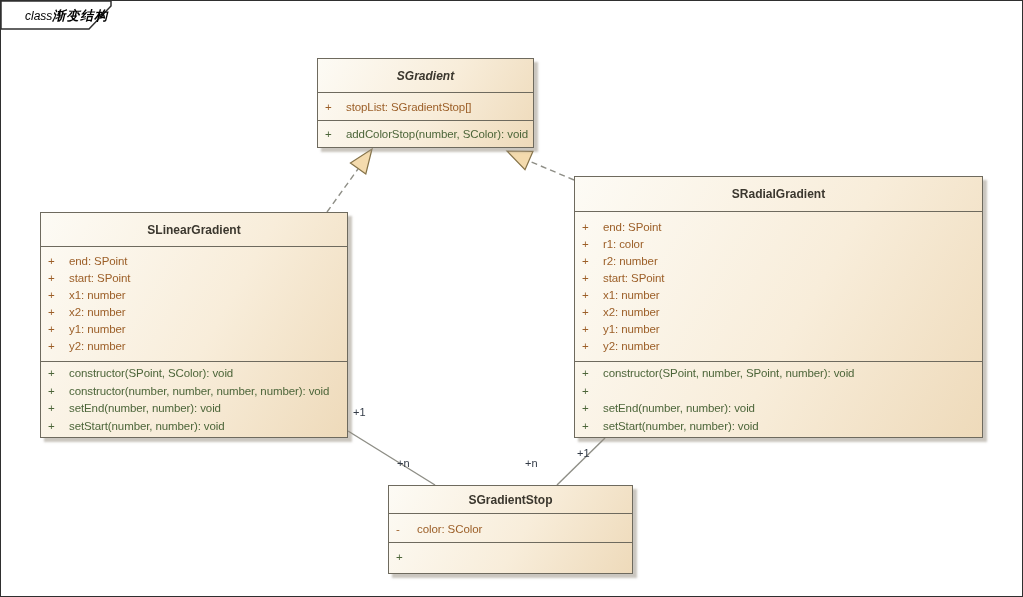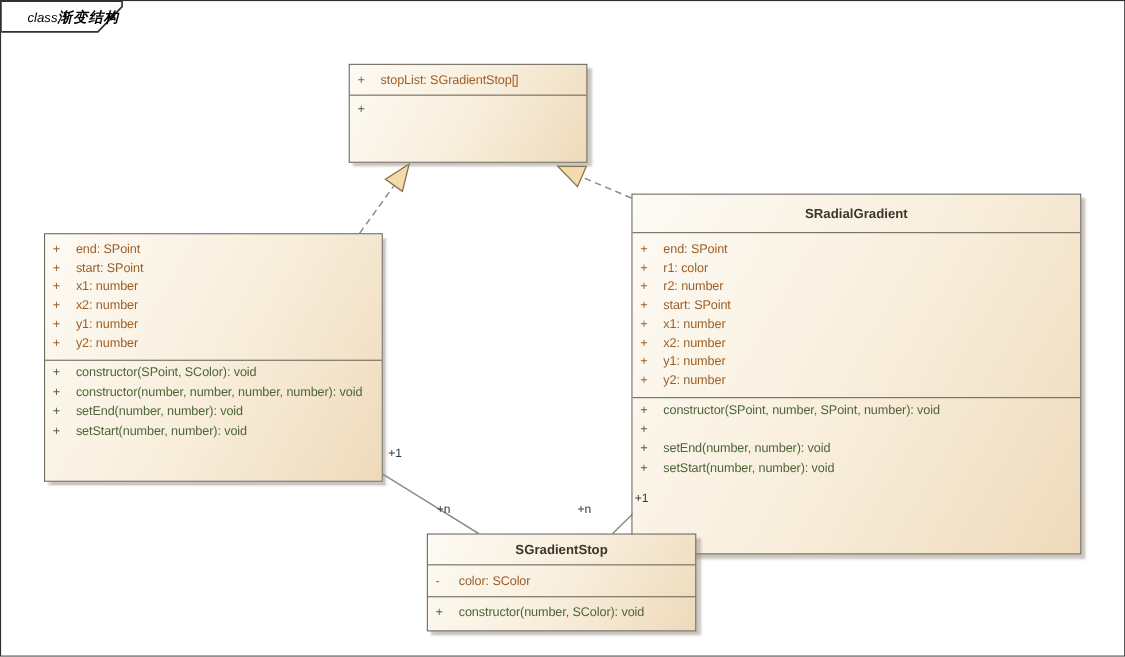--- a/index.html
+++ b/index.html
@@ -62,34 +62,37 @@
     <line x1="604" y1="437" x2="556" y2="484" stroke="#8e8e86" stroke-width="1.4"></line>
 
     <polygon points="0,0 110,0 110,5 88,28 0,28" fill="#ffffff" stroke="#2f2f2f" stroke-width="1.5"></polygon>
   </svg>
 
   <div class="frame-tab">
     <div class="frame-tab-text"><span>class</span><span class="cn">渐变结构</span></div>
   </div>
 
   <div class="uml-class" style="left:316px;top:57px;width:217px;height:90px;">
+    <div class="uml-title abstract" style="height:34px;">SGradient</div>
     <div class="compartment attrs" style="height:28px;padding-top:7px;line-height:15px;">
         <div class="member">
           <span class="sign">+</span>
           <span class="mtext">stopList: SGradientStop[]</span>
         </div>
       </div>
     <div class="compartment ops" style="height:25px;padding-top:6px;line-height:15px;">
         <div class="member">
           <span class="sign">+</span>
+          <span class="mtext">addColorStop(number, SColor): void</span>
         </div>
       </div>
   </div>
 
   <div class="uml-class" style="left:39px;top:211px;width:308px;height:226px;">
+    <div class="uml-title" style="height:34px;">SLinearGradient</div>
     <div class="compartment attrs" style="height:115px;padding-top:6px;line-height:17px;">
         <div class="member">
           <span class="sign">+</span>
           <span class="mtext">end: SPoint</span>
         </div>
         <div class="member">
           <span class="sign">+</span>
           <span class="mtext">start: SPoint</span>
         </div>
         <div class="member">
@@ -122,21 +125,21 @@
           <span class="sign">+</span>
           <span class="mtext">setEnd(number, number): void</span>
         </div>
         <div class="member">
           <span class="sign">+</span>
           <span class="mtext">setStart(number, number): void</span>
         </div>
       </div>
   </div>
 
-  <div class="uml-class" style="left:573px;top:175px;width:409px;height:328px;">
+  <div class="uml-class" style="left:573px;top:175px;width:409px;height:262px;">
     <div class="uml-title" style="height:35px;">SRadialGradient</div>
     <div class="compartment attrs" style="height:150px;padding-top:7px;line-height:17px;">
         <div class="member">
           <span class="sign">+</span>
           <span class="mtext">end: SPoint</span>
         </div>
         <div class="member">
           <span class="sign">+</span>
           <span class="mtext">r1: color</span>
         </div>
@@ -188,21 +191,20 @@
     <div class="uml-title" style="height:28px;">SGradientStop</div>
     <div class="compartment attrs" style="height:29px;padding-top:8px;line-height:15px;">
         <div class="member">
           <span class="sign">-</span>
           <span class="mtext">color: SColor</span>
         </div>
       </div>
     <div class="compartment ops" style="height:26px;padding-top:7px;line-height:15px;">
         <div class="member">
           <span class="sign">+</span>
-          <span class="mtext">constructor(number, SColor): void</span>
         </div>
       </div>
   </div>
 
   <div class="mult" style="left:352px;top:405px;">+1</div>
   <div class="mult" style="left:396px;top:456px;">+n</div>
   <div class="mult" style="left:524px;top:456px;">+n</div>
   <div class="mult" style="left:576px;top:446px;">+1</div>
 
 </div>

